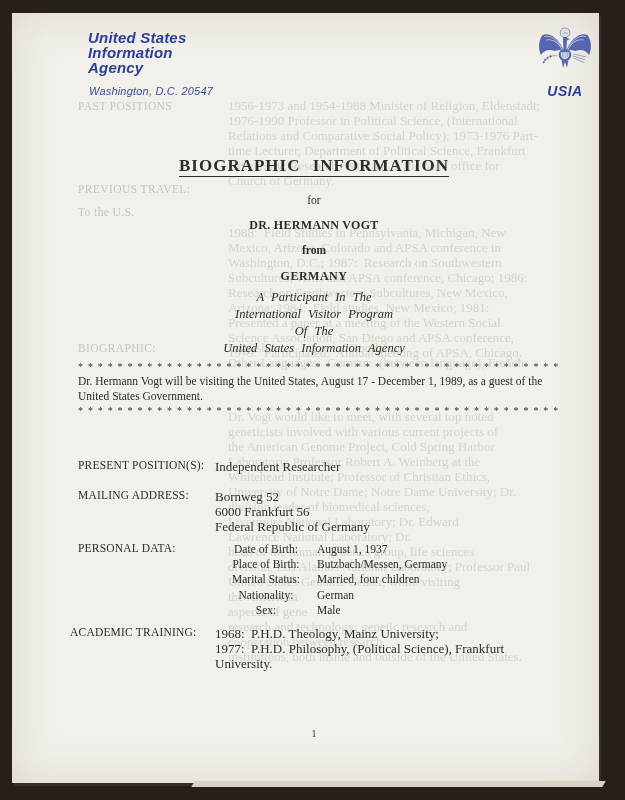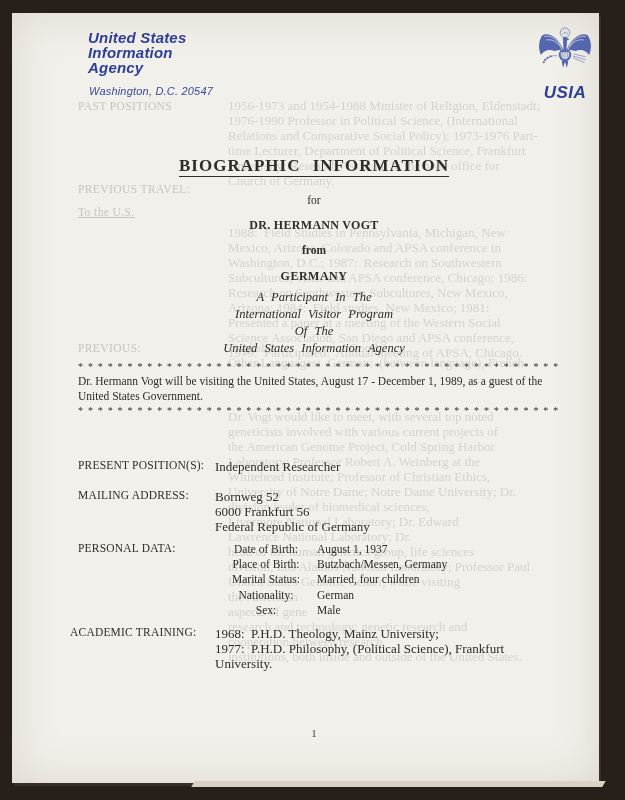--- a/index.html
+++ b/index.html
@@ -32,21 +32,21 @@
   .agency-addr{
     left:77px;top:72px;
     font-family:"Liberation Sans", sans-serif;
     font-style:italic;font-size:11px;color:#3a4a9b;letter-spacing:.2px;
   }
   .seal-block{left:517px;top:13px;width:72px;text-align:center;}
   .seal-block svg{display:block;margin:0 auto;opacity:.9;}
   .usia{
     margin-top:3px;
     font-family:"Liberation Sans", sans-serif;
-    font-weight:bold;font-style:italic;font-size:17px;
+    font-weight:bold;font-style:italic;font-size:14px;
     color:#2c3e96;letter-spacing:.5px;
   }
 
   
   .centered{left:17px;width:570px;text-align:center;}
   .doc-title{
     top:143px;font-size:17px;font-weight:600;letter-spacing:1px;word-spacing:7px;
   }
   .doc-title span{border-bottom:1.5px solid #2f2b26;padding-bottom:1px;}
   .for-label{top:181px;font-size:11.5px;}
@@ -70,21 +70,21 @@
   .fvalue{font-size:13px;line-height:15px;color:#2f2b26;}
   .pd-row{display:flex;font-size:11.5px;line-height:15.2px;color:#2f2b26;text-align:center;}
   .pd-k{width:102px;flex:none;}
 
   .page-num{top:714px;font-size:11px;color:#4a453e;}
 
   
   .ghost{color:rgba(101,92,78,.20);filter:blur(.3px);}
   .ghost-label{color:rgba(101,92,78,.30);letter-spacing:.4px;font-size:11.5px;filter:blur(.3px);}
   .ghost-par{font-size:13px;line-height:15px;}
-  .g-underline{text-decoration:underline;}
+  .g-underline{}
 </style>
 </head>
 <body>
 
 <div class="paper">
 
   <div class="abs ghost ghost-label" style="left:66px;top:87px;">PAST POSITIONS</div>
   <div class="abs ghost ghost-par lines" style="left:216px;top:85px;width:364px;">1956-1973 and 1954-1988 Minister of Religion, Eldenstadt;
 1976-1990 Professor in Political Science, (International
 Relations and Comparative Social Policy); 1973-1976 Part-
@@ -95,21 +95,21 @@
   <div class="abs ghost ghost-label g-underline" style="left:66px;top:193px;">To the U.S.</div>
   <div class="abs ghost ghost-par lines" style="left:216px;top:190px;width:370px;margin-top:22px;">1988:  Field Studies in Pennsylvania, Michigan, New
 Mexico, Arizona, Colorado and APSA conference in
 Washington, D.C.; 1987:  Research on Southwestern
 Subcultures; visits and APSA conference, Chicago; 1986:
 Research on Southwestern Subcultures, New Mexico,
 Arizona; 1984:  Field studies, New Mexico; 1981:
 Presented a paper at a meeting of the Western Social
 Science Association, San Diego and APSA conference,
 1979:  Participated:  Annual meeting of APSA, Chicago.</div>
-  <div class="abs ghost ghost-label" style="left:66px;top:329px;">PREVIOUS:</div>
+  <div class="abs ghost ghost-label" style="left:66px;top:329px;">BIOGRAPHIC:</div>
   <div class="abs ghost ghost-par lines" style="left:216px;top:327px;width:370px;">English                         Good
 Other Languages:  German:  (between language), French</div>
   <div class="abs ghost ghost-par lines" style="left:216px;top:396px;width:376px;">Dr. Vogt would like to meet, with several top noted
 geneticists involved with various current projects of
 the American Genome Project, Cold Spring Harbor
 Laboratory; Professor Robert A. Weinberg at the
 Whitehead Institute; Professor of Christian Ethics,
 University of Notre Dame; Notre Dame University; Dr.
 division leader of biomedical sciences,
 Livermore National Laboratory; Dr. Edward

